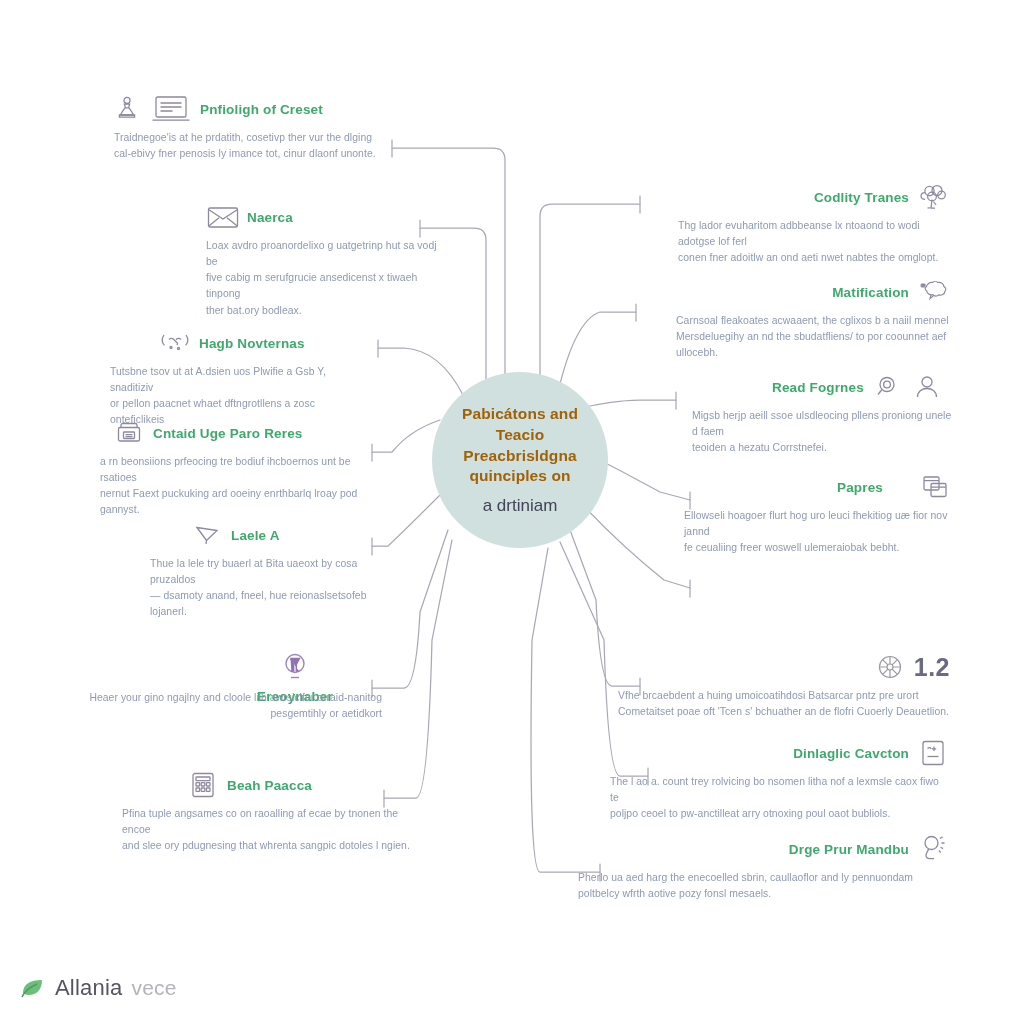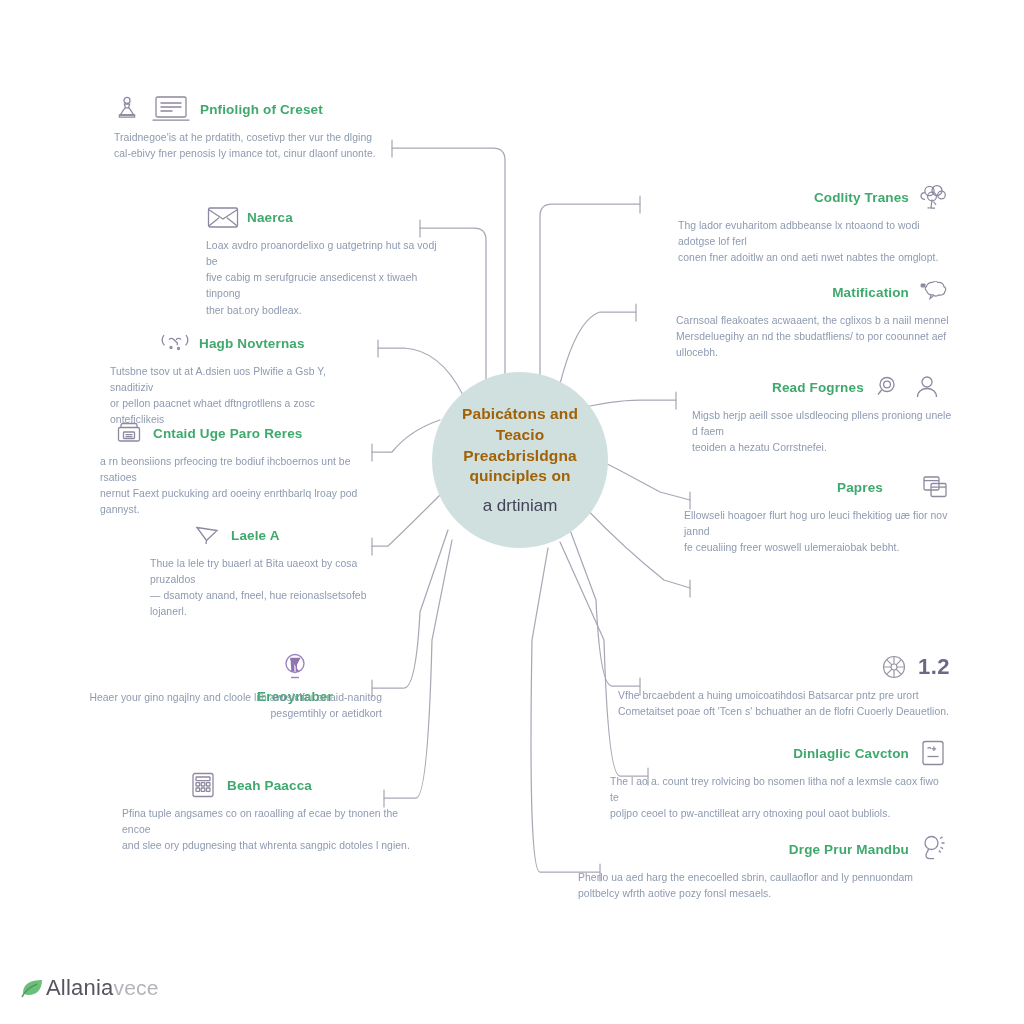--- a/index.html
+++ b/index.html
@@ -74,29 +74,29 @@
     display:flex;align-items:center;justify-content:center;
     flex:0 0 auto;
     opacity:.85;
   }
   .node .ico svg{display:block;}
   .icostack{display:flex;align-items:center;gap:5px;}
 
   
   .brand{
     position:absolute;left:20px;top:975px;
-    display:flex;align-items:center;gap:0;
+    display:flex;align-items:center;gap:9px;
     z-index:5;
   }
   .brand-name{font-size:22px;color:#55555f;font-weight:400;letter-spacing:.2px;}
   .brand-sub{font-size:21px;color:#b3b3ba;font-weight:400;letter-spacing:.2px;}
   .brand-mark{width:26px;height:26px;display:flex;align-items:center;justify-content:center;}
 
   .vnum{
-    color:#6b6a84;font-size:22px;font-weight:700;
+    color:#6b6a84;font-size:25px;font-weight:700;
     filter:blur(.3px);letter-spacing:.5px;
   }
 </style>
 </head>
 <body>
 
 <div id="canvas">
 
   <svg id="wires" viewBox="0 0 1024 1024" xmlns="http://www.w3.org/2000/svg">
     <g fill="none" stroke="#8a8599" stroke-width="1.25" opacity=".72" stroke-linecap="round" stroke-linejoin="round">

